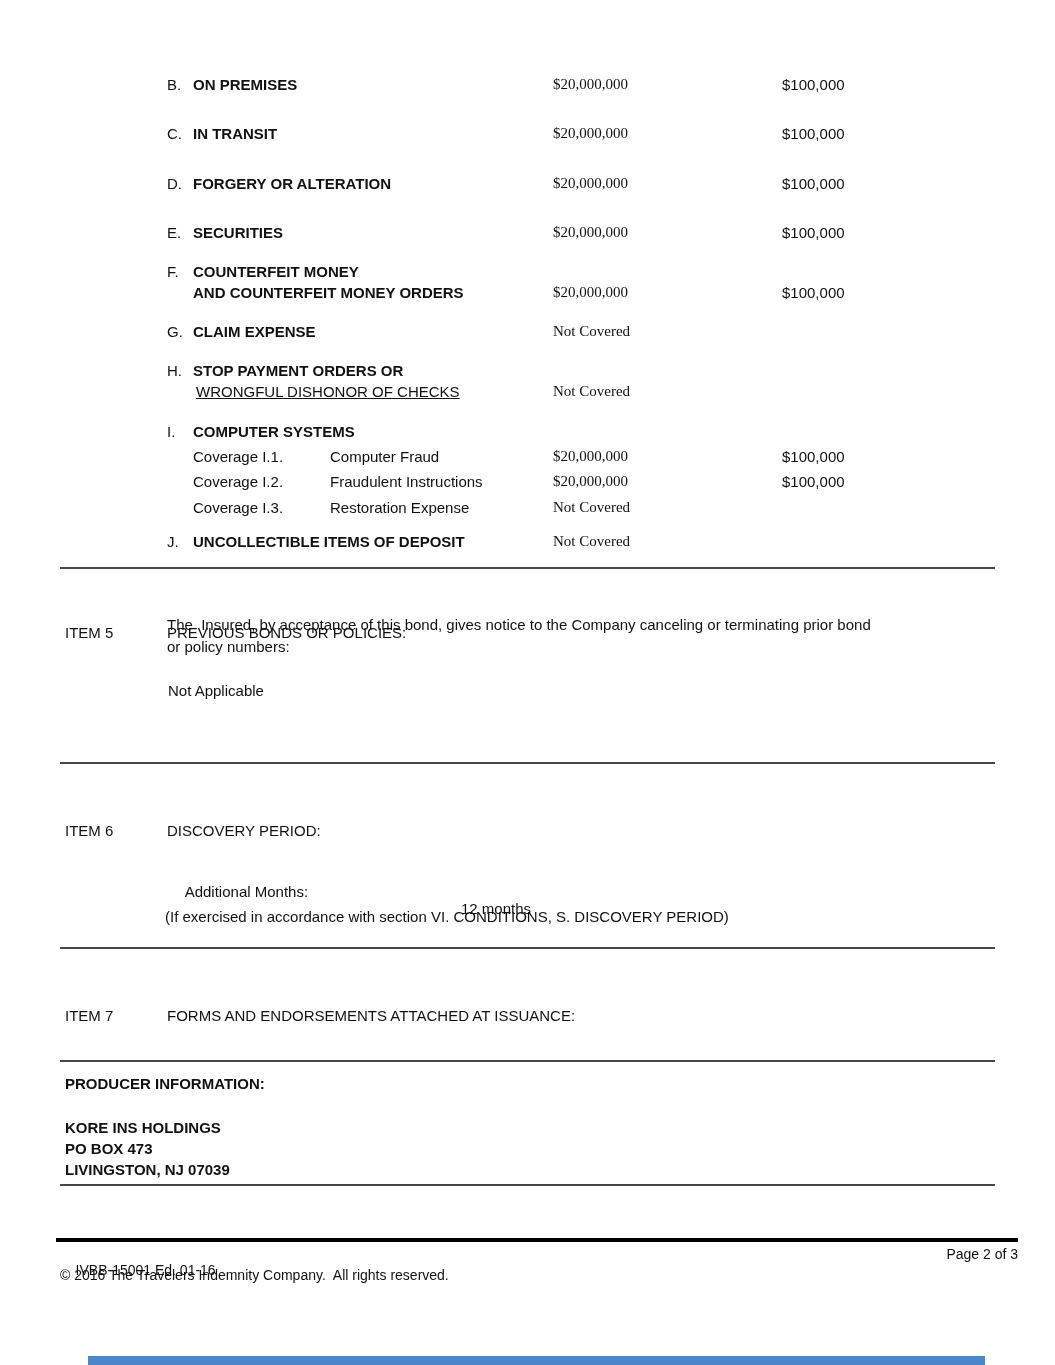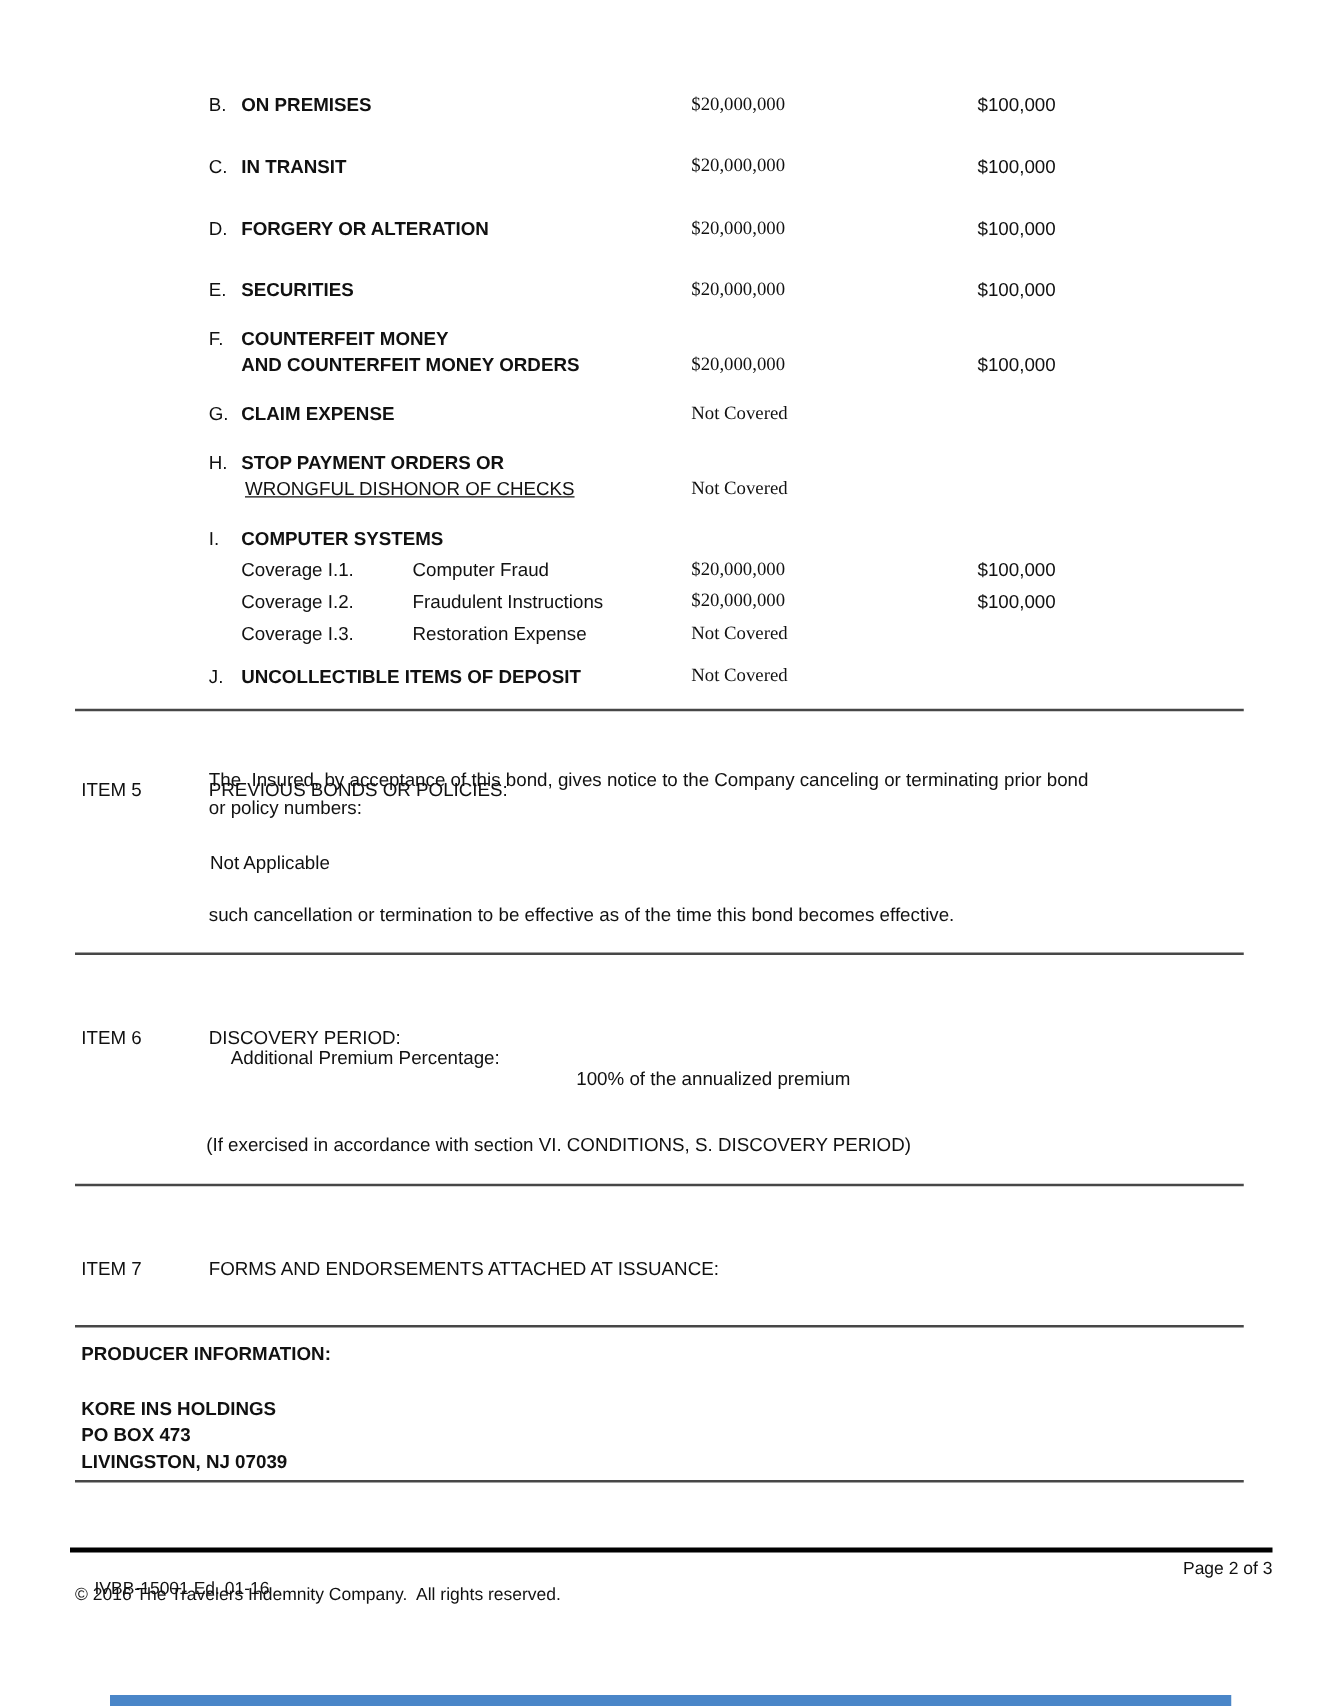--- a/index.html
+++ b/index.html
@@ -120,30 +120,29 @@
   </div>
 
   <div class="sep" style="top:567px"></div>
   <div class="item-row" style="top:576px">
     <span>ITEM 5</span>
     <span class="item-title">PREVIOUS BONDS OR POLICIES:</span>
   </div>
   <div class="content para" style="top:614px">The  Insured, by acceptance of this bond, gives notice to the Company canceling or terminating prior bond
 or policy numbers:</div>
   <div class="content" style="top:682px;left:168px">Not Applicable</div>
-  <div class="content" style="top:724px">such cancellation or termination to be effective as of the time this bond becomes effective.</div>
 
   <div class="sep" style="top:762px"></div>
   <div class="item-row" style="top:774px">
     <span>ITEM 6</span>
     <span class="item-title">DISCOVERY PERIOD:</span>
   </div>
-  <div class="content kv" style="top:821px;left:168px">
-    <span>Additional Premium Percentage:</span>
-    <span class="v" style="left:293px">100% of the annualized premium</span>
+  <div class="content kv" style="top:866px;left:168px">
+    <span>Additional Months:</span>
+    <span class="v" style="left:293px">12 months</span>
   </div>
   <div class="content" style="top:908px;left:165px">(If exercised in accordance with section VI. CONDITIONS, S. DISCOVERY PERIOD)</div>
 
   <div class="sep" style="top:947px"></div>
   <div class="item-row" style="top:959px">
     <span>ITEM 7</span>
     <span class="item-title">FORMS AND ENDORSEMENTS ATTACHED AT ISSUANCE:</span>
   </div>
 
   <div class="sep" style="top:1060px"></div>

